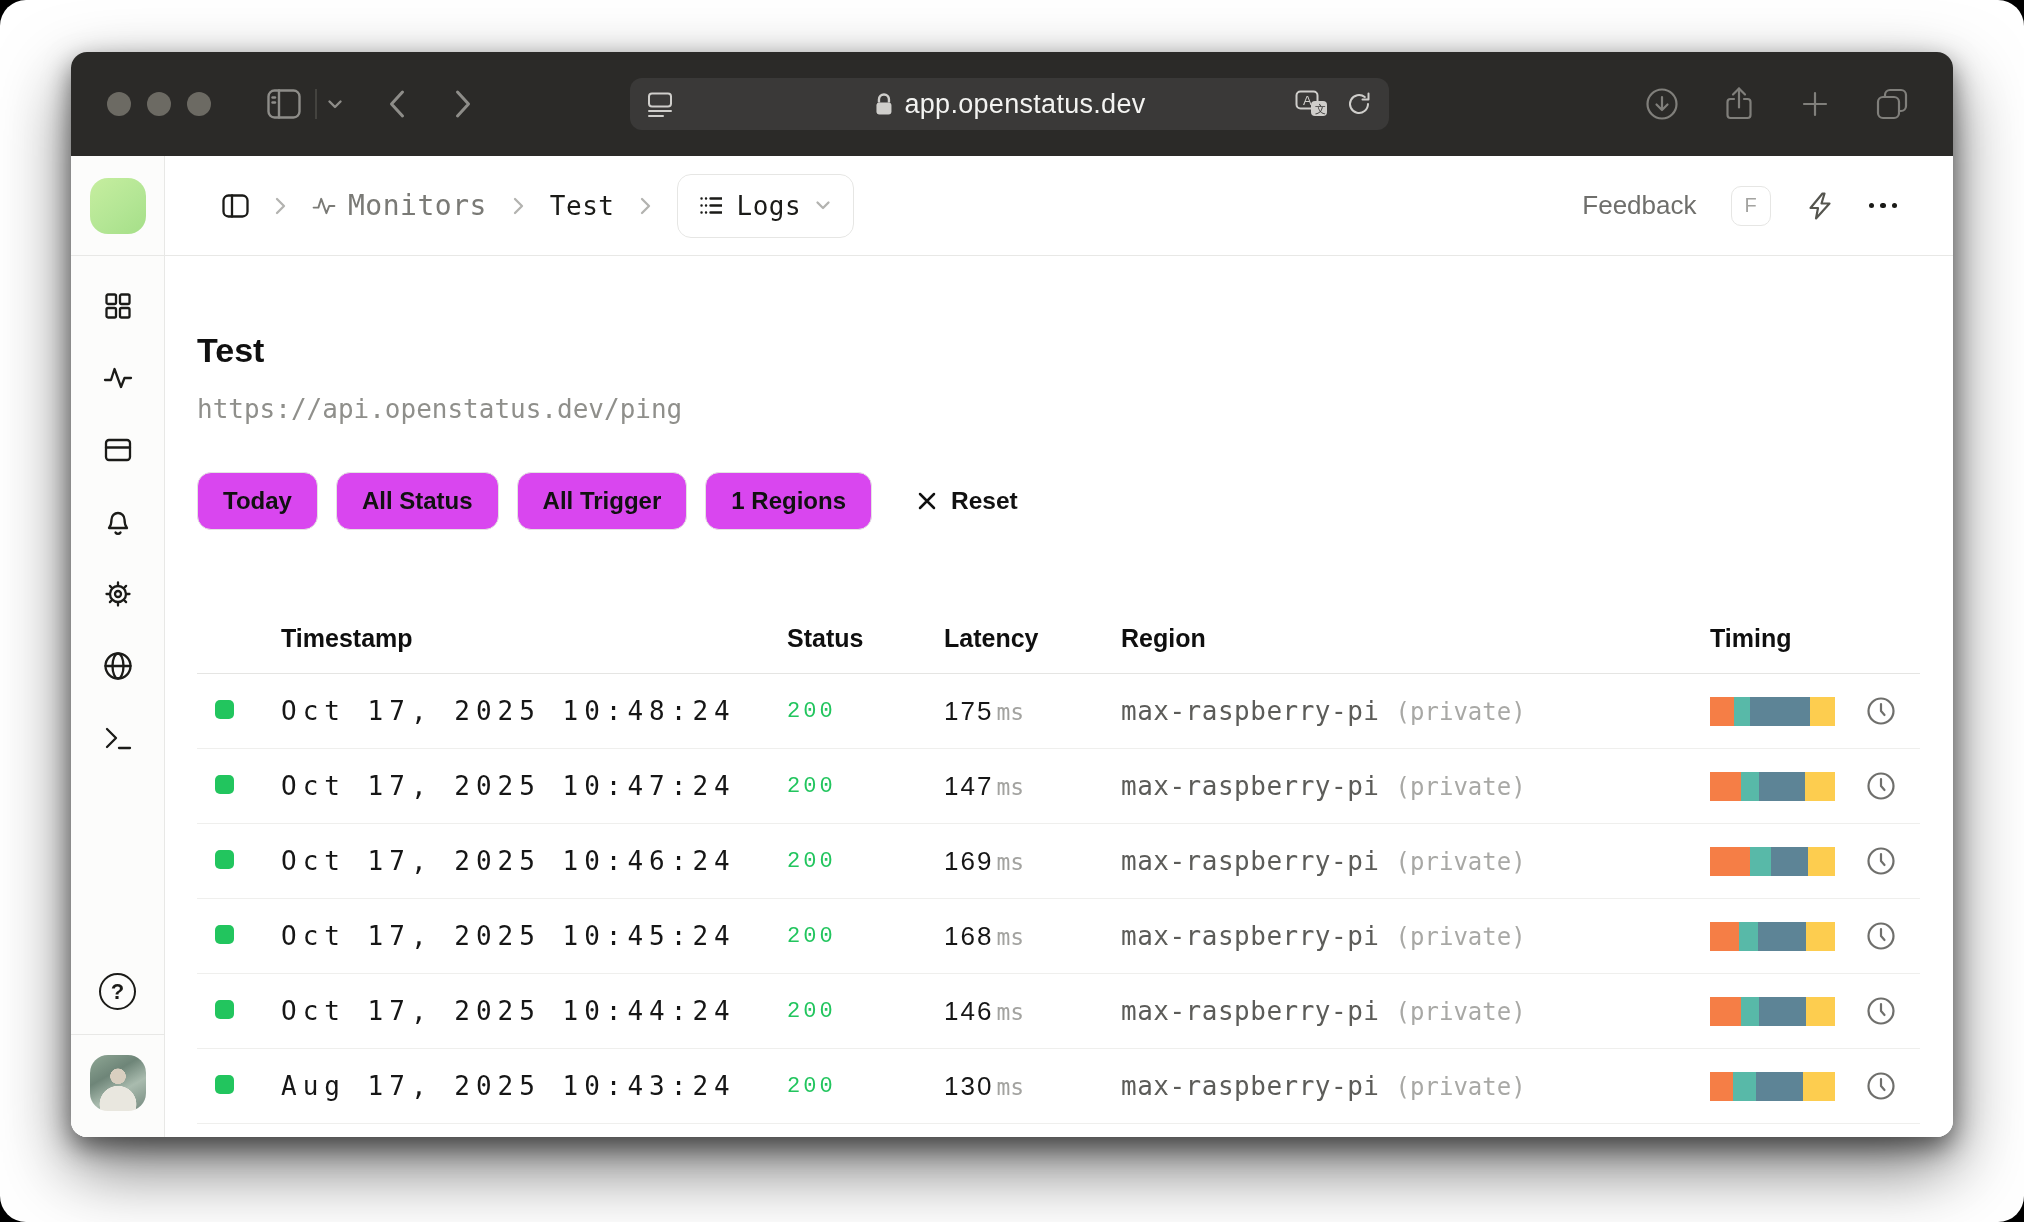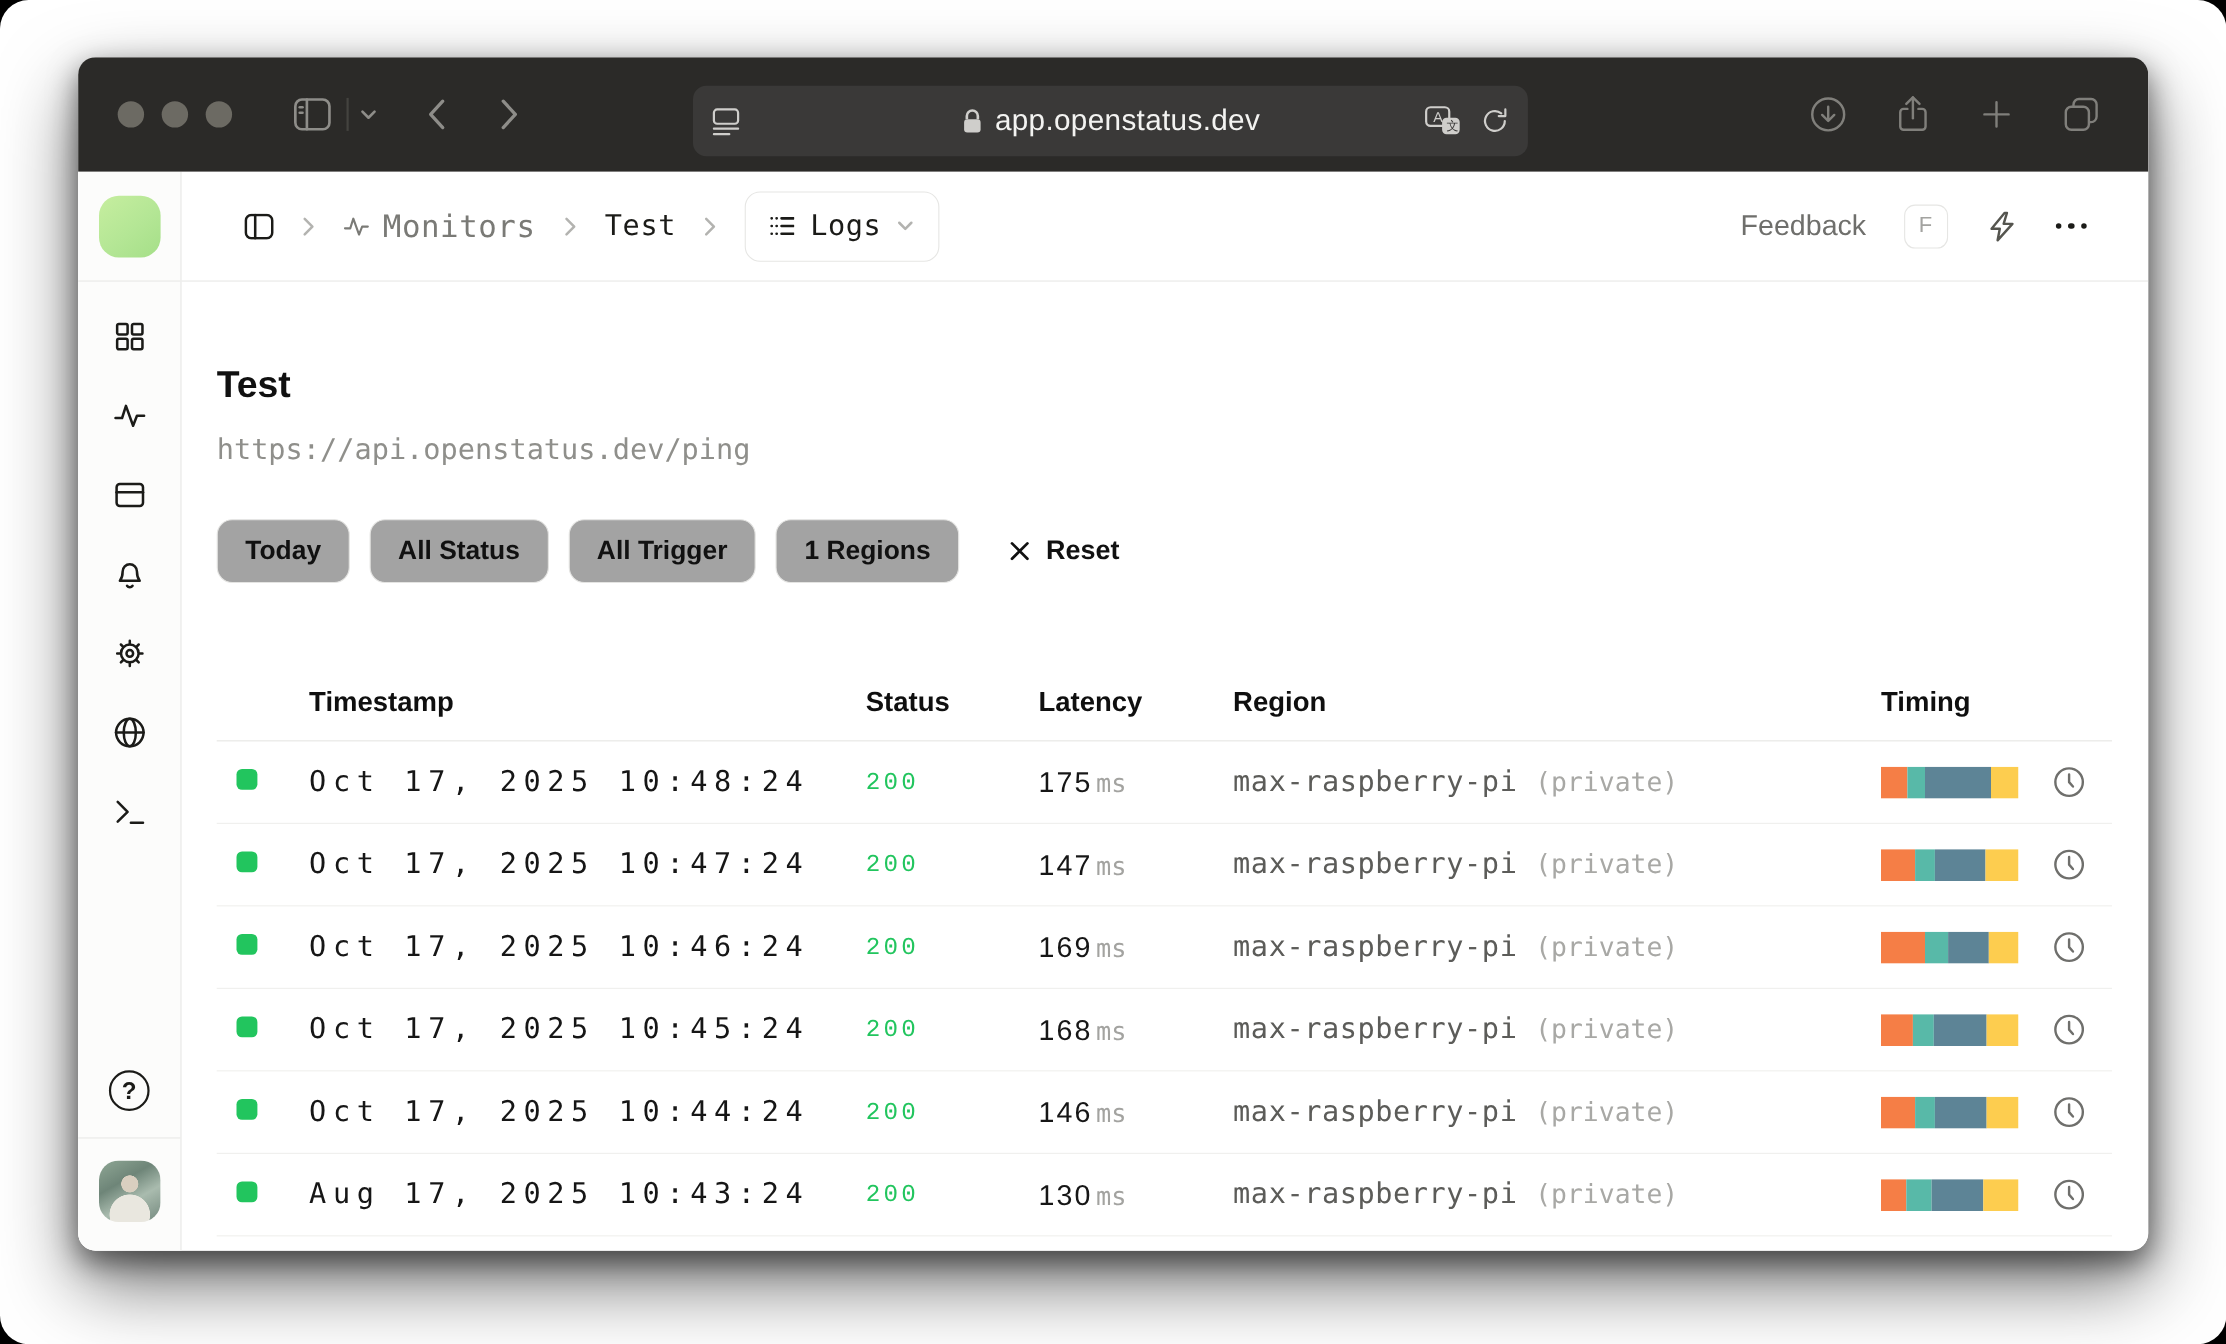--- a/index.html
+++ b/index.html
@@ -18,21 +18,21 @@
     height: 104px; flex: 0 0 auto; background: #2b2a28; position: relative;
     display: flex; align-items: center; color: #8e8d89;
   }
   .lights { display: flex; gap: 16px; margin-left: 36px; }
   .light { width: 24px; height: 24px; border-radius: 50%; background: #6c6a63; }
   .tb-icon { display: flex; align-items: center; justify-content: center; color: #8e8d89; }
   .tb-icon svg { stroke: currentColor; fill: none; stroke-width: 2.4; stroke-linecap: round; stroke-linejoin: round; }
   .tb-sep { width: 2px; height: 30px; background: #44433f; margin-left: 14px; }
 
   .urlfield {
-    position: absolute; left: 559px; top: 26px; width: 759px; height: 64px;
+    position: absolute; left: 559px; top: 26px; width: 759px; height: 52px;
     border-radius: 12px; background: #3a3938; display: flex; align-items: center;
   }
   .url-left { margin-left: 16px; color: #cfcecb; display: flex; }
   .urlcenter {
     position: absolute; left: 50%; top: 50%; transform: translate(-50%,-50%);
     display: flex; align-items: center; gap: 11px;
   }
   .host { font-size: 27px; font-weight: 500; color: #f3f3f1; letter-spacing: .3px; }
   .url-right { position: absolute; right: 16px; top: 50%; transform: translateY(-50%);
     display: flex; align-items: center; gap: 16px; color: #cfcecb; }
@@ -84,21 +84,21 @@
   .bolt svg { stroke: currentColor; fill: none; stroke-width: 2.2; stroke-linejoin: round; }
   .ellipsis { display: flex; gap: 6px; align-items: center; cursor: pointer; }
   .ellipsis i { width: 5.5px; height: 5.5px; border-radius: 50%; background: #1b1b18; }
 
   
   .content { flex: 1; overflow: hidden; padding: 76px 33px 0 32px; }
   h1.title { font-size: 34px; line-height: 36px; font-weight: 700; color: #101010; }
   .endpoint { margin-top: 26px; font-size: 26px; line-height: 30px; color: #8f8f8b; }
   .filters { margin-top: 48px; display: flex; align-items: center; gap: 18px; }
   .fbtn { height: 58px; padding: 0 25px; border: 1.5px solid #e4e4e2; border-radius: 14px;
-    background: #a3a3a3; font-size: 24px; font-weight: 600; color: #111; font-family: "Liberation Sans", sans-serif;
+    background: #d946ef; font-size: 24px; font-weight: 600; color: #111; font-family: "Liberation Sans", sans-serif;
     display: flex; align-items: center; cursor: pointer; }
   .reset { margin-left: 26px; display: flex; align-items: center; gap: 13px;
     font-size: 24.5px; font-weight: 600; color: #111; cursor: pointer; }
   .reset svg { stroke: #111; stroke-width: 2.5; stroke-linecap: round; fill: none; }
 
   .logtable { margin-top: 74px; }
   .lt-head, .lt-row {
     display: grid; grid-template-columns: 66px 506px 157px 177px 589px 1fr;
     align-items: center; padding-left: 18px;
   }

